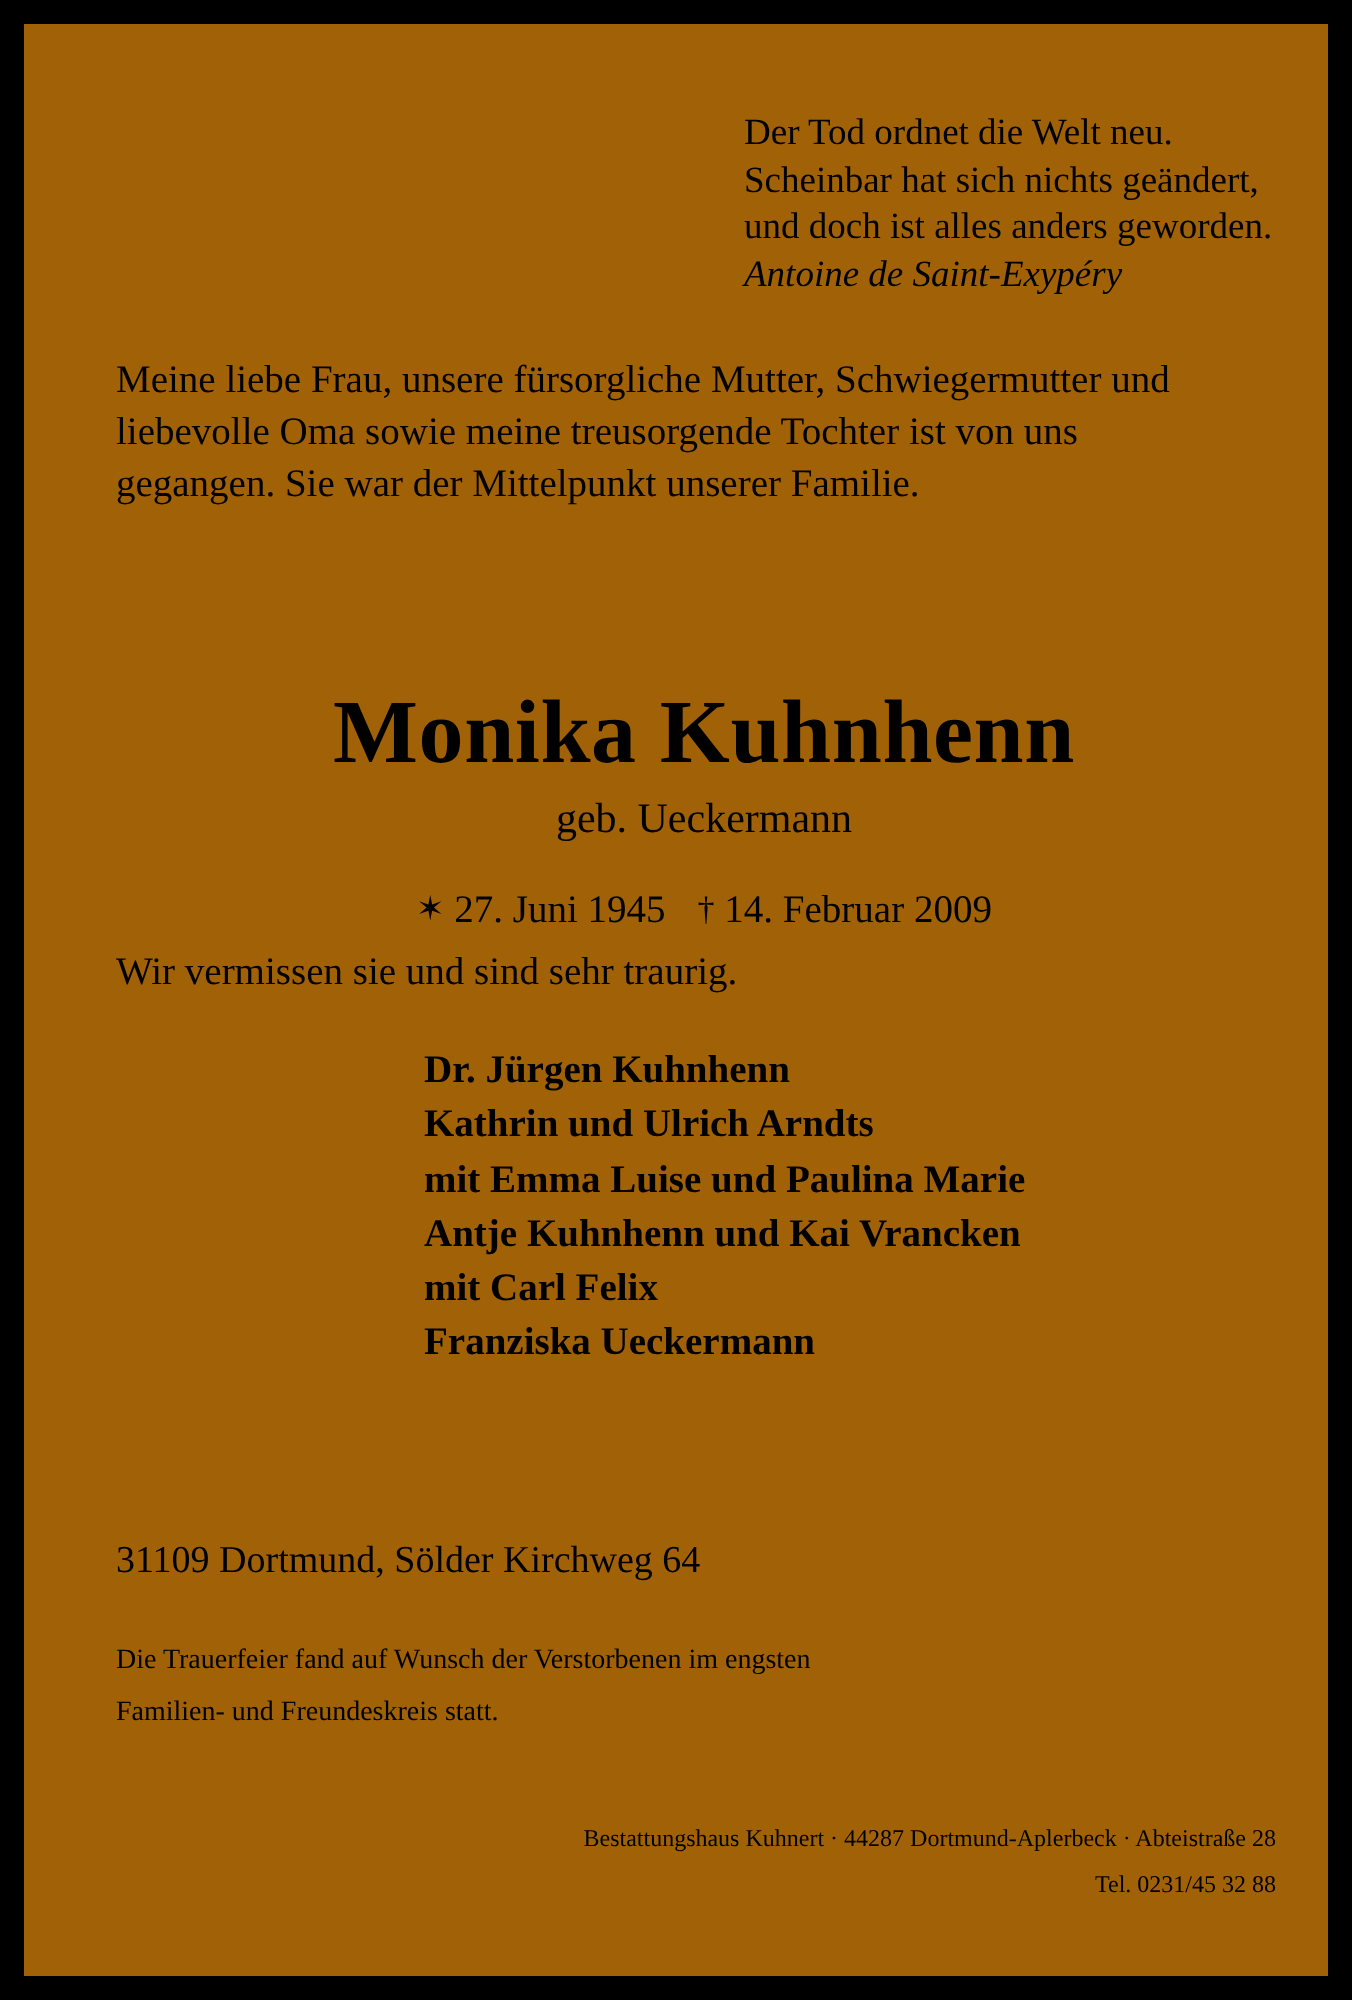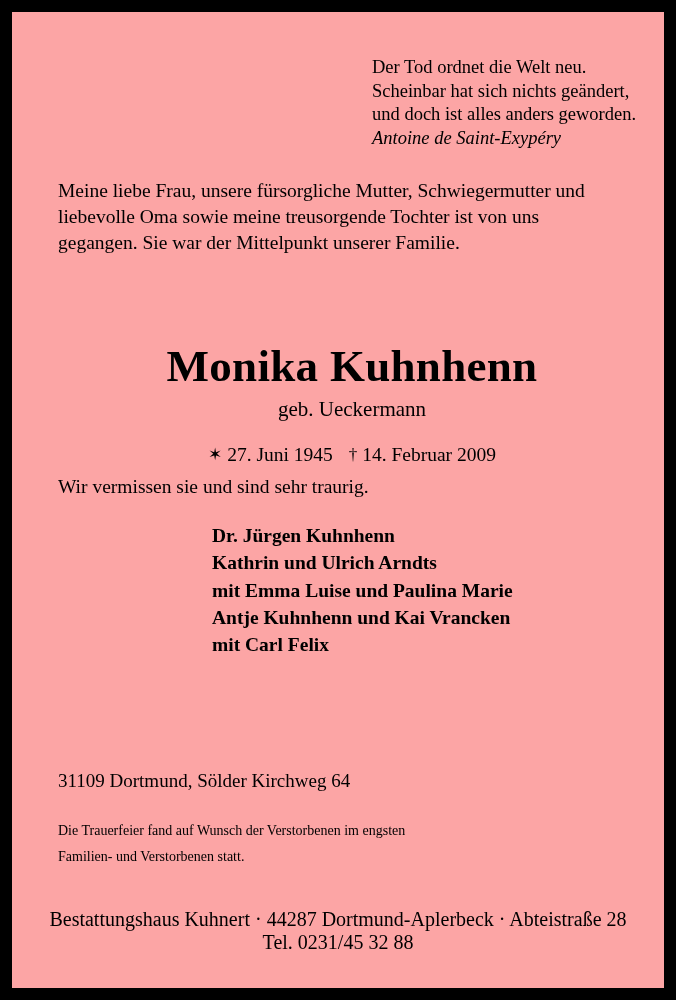--- a/index.html
+++ b/index.html
@@ -13,21 +13,21 @@
     overflow: hidden;
     font-family: "Liberation Serif", "DejaVu Serif", serif;
   }
 
   #notice {
     position: absolute;
     left: 12px;
     top: 12px;
     width: 652px;
     height: 976px;
-    background: #fca5a5;
+    background: #a16207;
     color: #000000;
     box-sizing: border-box;
   }
 
   
   .epigraph {
     position: absolute;
     left: 360px;
     top: 44px;
     width: 290px;
@@ -134,22 +134,22 @@
     line-height: 26px;
   }
   .service .line { white-space: nowrap; }
 
   
   .provider {
     position: absolute;
     left: 26px;
     top: 896px;
     width: 600px;
-    text-align: center;
-    font-size: 20px;
+    text-align: right;
+    font-size: 12px;
     line-height: 22.5px;
   }
   .provider .line { white-space: nowrap; }
 </style>
 </head>
 <body>
 
 <div id="notice">
 
   <div class="epigraph">
@@ -172,27 +172,28 @@
   </div>
 
   <div class="mourning">Wir vermissen sie und sind sehr traurig.</div>
 
   <div class="survivors">
     <div class="line">Dr. Jürgen Kuhnhenn</div>
     <div class="line">Kathrin und Ulrich Arndts</div>
     <div class="line">mit Emma Luise und Paulina Marie</div>
     <div class="line">Antje Kuhnhenn und Kai Vrancken</div>
     <div class="line">mit Carl Felix</div>
+    <div class="line">Franziska Ueckermann</div>
   </div>
 
   <div class="address">31109 Dortmund, Sölder Kirchweg 64</div>
 
   <div class="service">
     <div class="line">Die Trauerfeier fand auf Wunsch der Verstorbenen im engsten</div>
-    <div class="line">Familien- und Verstorbenen statt.</div>
+    <div class="line">Familien- und Freundeskreis statt.</div>
   </div>
 
   <div class="provider">
     <div class="line">Bestattungshaus Kuhnert · 44287 Dortmund-Aplerbeck · Abteistraße 28</div>
     <div class="line">Tel. 0231/45 32 88</div>
   </div>
 
 </div>
 
 </body></html>

